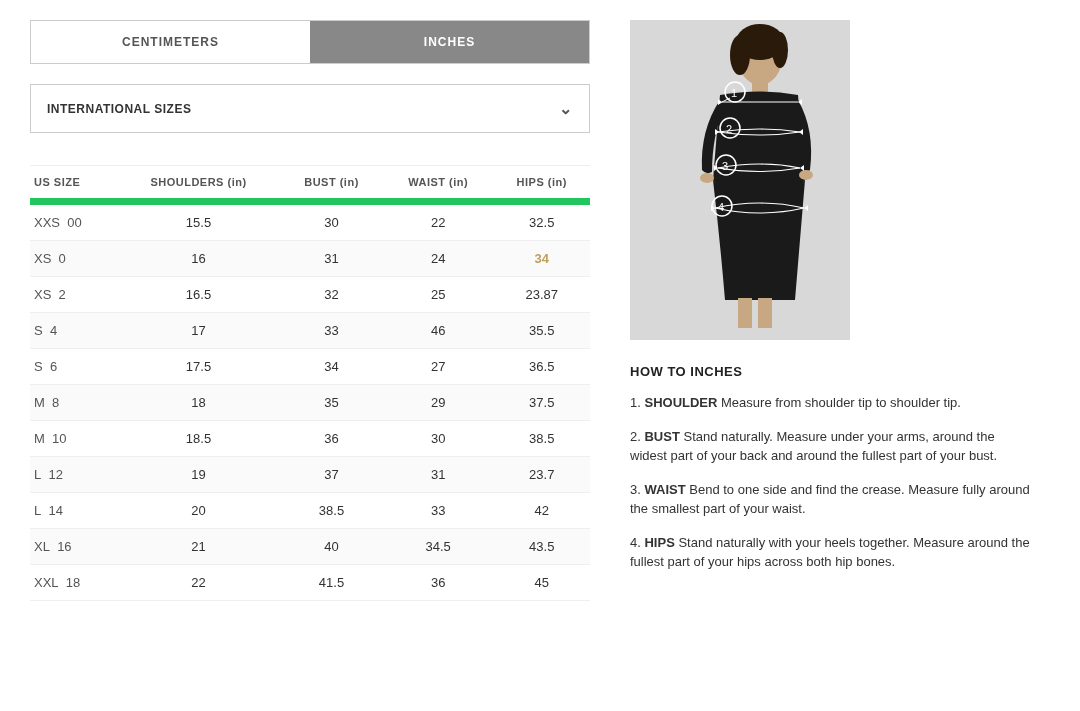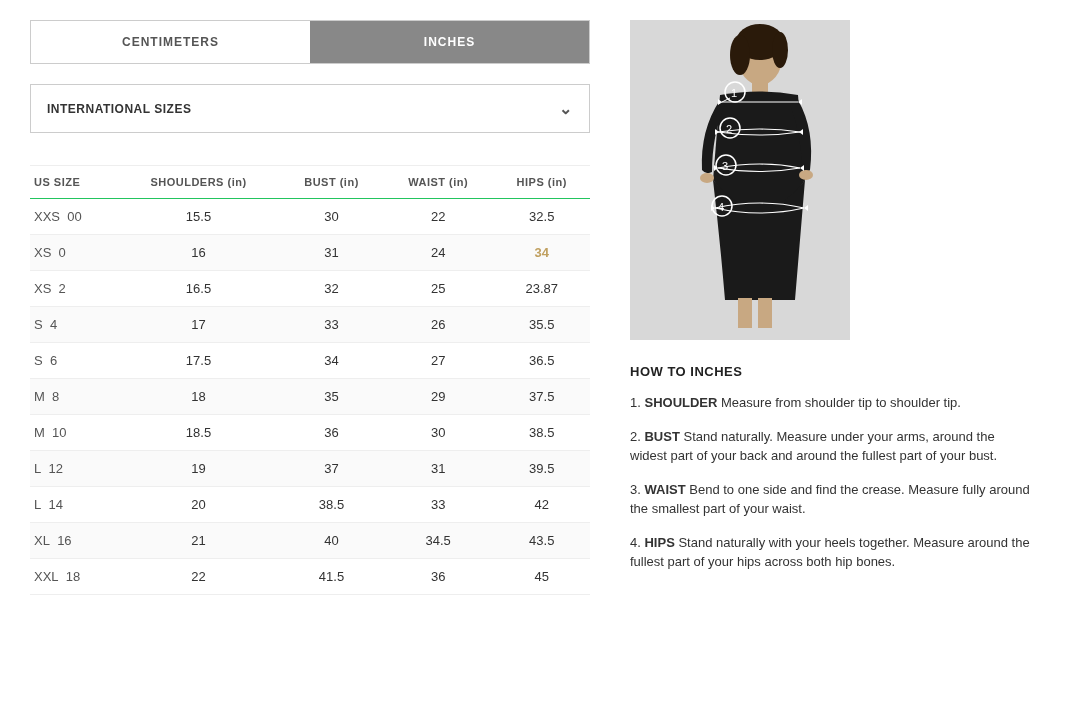--- a/index.html
+++ b/index.html
@@ -71,21 +71,21 @@
       width: 100%;
       border-collapse: collapse;
     }
     .size-table th {
       font-size: 11px;
       font-weight: bold;
       letter-spacing: 0.5px;
       color: #555;
       padding: 10px 8px;
       text-align: center;
-      border-bottom: 1px solid #22c55e;
+      border-bottom: 7px solid #22c55e;
       border-top: 1px solid #eee;
     }
     .size-table th:first-child {
       text-align: left;
       padding-left: 4px;
     }
     .size-table td {
       padding: 10px 8px;
       text-align: center;
       border-bottom: 1px solid #eee;
@@ -199,21 +199,21 @@
       <td>32</td>
       <td>25</td>
       <td class="">23.87</td>
     </tr>
           <tr>
       <td>
         <span class="col-size-label">S</span>&nbsp;&nbsp;<span class="col-size-num">4</span>
       </td>
       <td>17</td>
       <td>33</td>
-      <td>26</td>
+      <td>46</td>
       <td class="">35.5</td>
     </tr>
           <tr>
       <td>
         <span class="col-size-label">S</span>&nbsp;&nbsp;<span class="col-size-num">6</span>
       </td>
       <td>17.5</td>
       <td>34</td>
       <td>27</td>
       <td class="">36.5</td>
@@ -236,21 +236,21 @@
       <td>30</td>
       <td class="">38.5</td>
     </tr>
           <tr>
       <td>
         <span class="col-size-label">L</span>&nbsp;&nbsp;<span class="col-size-num">12</span>
       </td>
       <td>19</td>
       <td>37</td>
       <td>31</td>
-      <td class="">39.5</td>
+      <td class="">23.7</td>
     </tr>
           <tr>
       <td>
         <span class="col-size-label">L</span>&nbsp;&nbsp;<span class="col-size-num">14</span>
       </td>
       <td>20</td>
       <td>38.5</td>
       <td>33</td>
       <td class="">42</td>
     </tr>

